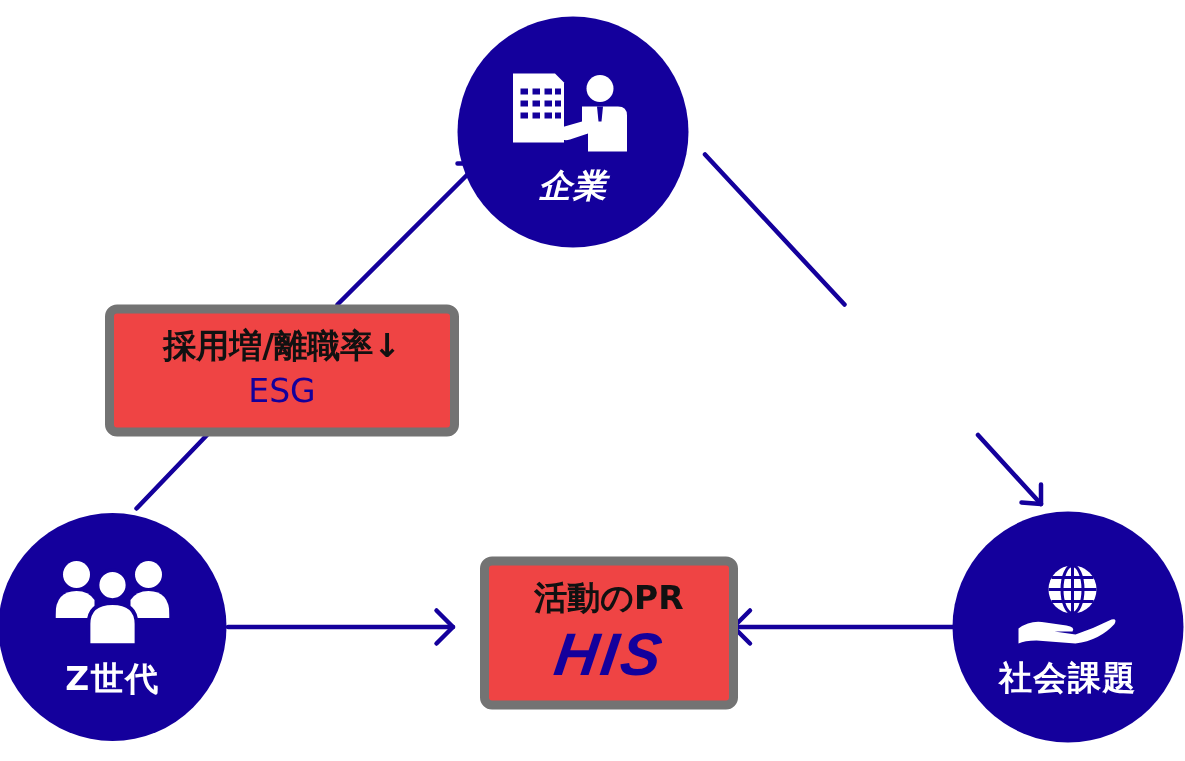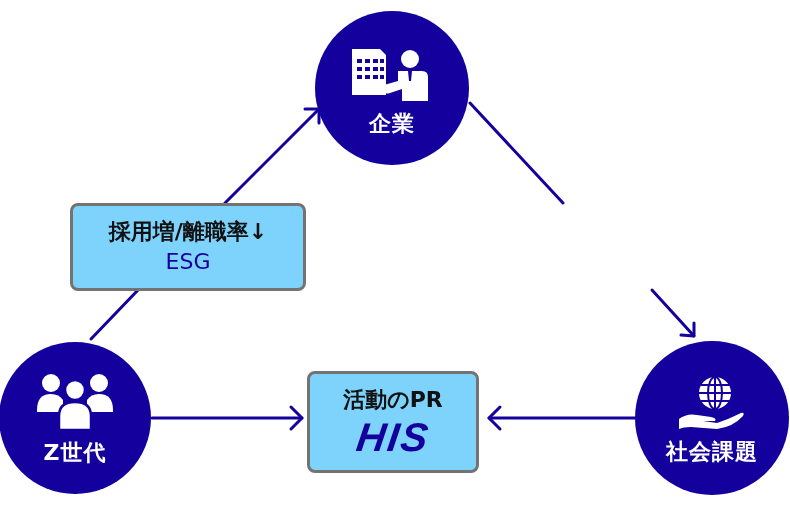--- a/index.html
+++ b/index.html
@@ -2,21 +2,21 @@
 <html><head>
 <meta charset="utf-8">
 <style>
   html, body { margin: 0; padding: 0; background: #ffffff; }
   body { width: 790px; height: 507px; position: relative; overflow: hidden;
          font-family: "DejaVu Sans", "Liberation Sans", sans-serif; }
   #stage { position: absolute; left: 0; top: 0; width: 790px; height: 507px; }
   .circle { position: absolute; border-radius: 50%; background: #14009c; color: #fff;
             display: flex; flex-direction: column; align-items: center; justify-content: center; }
   .circle .label { font-weight: bold; font-size: 22px; letter-spacing: 1px; color: #fff; }
-  .box { position: absolute; background: #7dd3fc; border: 3px solid #737373; border-radius: 8px;
+  .box { position: absolute; background: #ef4444; border: 6px solid #737373; border-radius: 8px;
          box-sizing: border-box; display: flex; flex-direction: column; align-items: center; justify-content: center; }
   .box .main { font-weight: bold; font-size: 22px; color: #111; line-height: 1.35; white-space: nowrap; }
   .box .sub { font-weight: normal; font-size: 22px; color: #14009c; line-height: 1.35; }
   .his { font-family: "Liberation Sans", sans-serif; font-weight: bold; font-style: italic;
          font-size: 40px; color: #14009c; letter-spacing: 2px; transform: skewX(-8deg); line-height: 1.1; }
   svg.icon { display: block; }
 </style>
 </head>
 <body>
 
@@ -36,21 +36,21 @@
       <polyline points="681,335 694,336 694,323"></polyline>
 
       <line x1="152" y1="418" x2="302" y2="418"></line>
       <polyline points="291,407 302,418 291,429"></polyline>
 
       <line x1="636" y1="418" x2="489" y2="418"></line>
       <polyline points="500,407 489,418 500,429"></polyline>
     </g>
   </svg>
 
-  <div class="circle" style="left:315px;top:11px;width:154px;height:154px;">
+  <div class="circle" style="left:305px;top:11px;width:154px;height:154px;font-style:italic;">
     <svg class="icon" width="84" height="58" viewBox="0 0 84 58" style="margin-top:8px;">
 
       <path d="M2 4 L30 4 L36 10 L36 50 L2 50 Z" fill="#fff"></path>
       <g fill="#14009c">
         <rect x="7" y="14" width="5" height="4"></rect>
           <rect x="15" y="14" width="5" height="4"></rect>
           <rect x="23" y="14" width="5" height="4"></rect>
           <rect x="30" y="14" width="4" height="4"></rect>
         <rect x="7" y="22" width="5" height="4"></rect>
           <rect x="15" y="22" width="5" height="4"></rect>
@@ -101,18 +101,18 @@
     </svg>
     <div class="label" style="margin-top:6px;">社会課題</div>
   </div>
 
   <div class="box" style="left:70px;top:203px;width:236px;height:88px;">
     <div class="main">採用増/離職率↓</div>
     <div class="sub">ESG</div>
   </div>
 
 
-  <div class="box" style="left:307px;top:371px;width:172px;height:102px;">
+  <div class="box" style="left:320px;top:371px;width:172px;height:102px;">
     <div class="main">活動のPR</div>
     <div class="his">HIS</div>
   </div>
 
 </div>
 
 </body></html>

